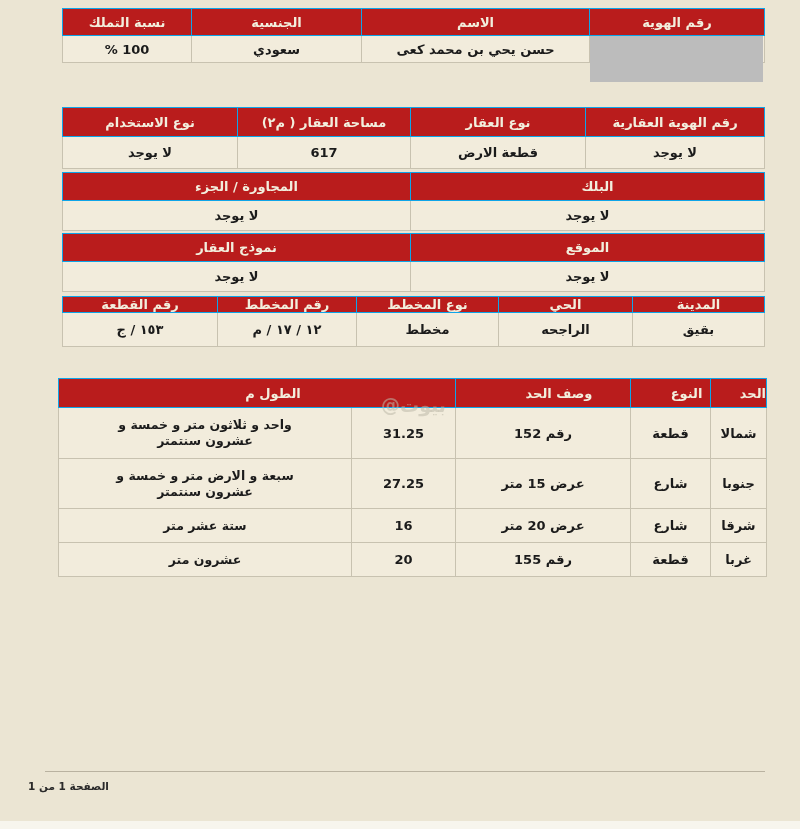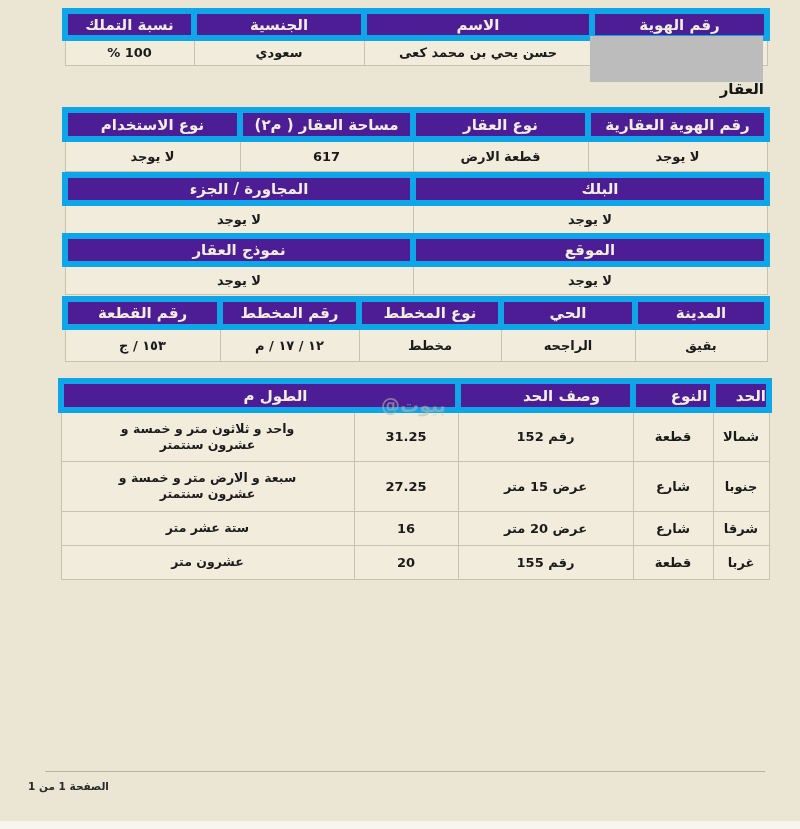--- a/index.html
+++ b/index.html
@@ -21,45 +21,45 @@
     position: absolute;
     direction: rtl;
   }
   th, td {
     font-weight: bold;
     text-align: center;
     vertical-align: middle;
     overflow: hidden;
   }
   th {
-    background: #4c1d95;
+    background: #b91c1c;
     color: #f2eedd;
-    font-size: 15px;
-    border: 6px solid #0ea5e9;
+    font-size: 13px;
+    border: 1px solid #0ea5e9;
   }
   td {
     background: #f2ecdc;
     color: #1b1b1b;
     font-size: 13px;
     border: 1px solid #c8c2b0;
   }
   .t1 { left: 62px; top: 8px; width: 702px; }
   .t1 th { height: 27px; }
   .t1 td { height: 27px; margin-top: 12px; }
   .t2 { left: 62px; top: 107px; width: 702px; }
   .t2 th { height: 29px; }
   .t2 td { height: 32px; }
   .t3 { left: 62px; top: 172px; width: 702px; }
   .t3 th { height: 28px; padding-left: 20px; }
   .t3 td { height: 30px; }
   .t4 { left: 62px; top: 233px; width: 702px; }
   .t4 th { height: 28px; }
   .t4 td { height: 30px; }
   .t5 { left: 62px; top: 296px; width: 702px; }
-  .t5 th { height: 28px; }
+  .t5 th { height: 16px; }
   .t5 td { height: 34px; }
   .t6 { left: 58px; top: 378px; width: 708px; }
   .t6 th { height: 29px; padding-left: 32px; }
   .t6 .r-tall td { height: 51px; }
   .t6 .r-tall2 td { height: 50px; }
   .t6 .r-short td { height: 34px; }
   .t6 td.words { font-size: 12.5px; line-height: 1.25; padding: 2px 53px; }
   .redacted {
     position: absolute; left: 590px; top: 36px; width: 173px; height: 46px;
     background: #bcbcbc;
@@ -120,21 +120,20 @@
       <td></td>
       <td>حسن يحي بن محمد كعى</td>
       <td>سعودي</td>
       <td>100 %</td>
     </tr>
   </tbody>
     </table>
 
   <div class="redacted"></div>
 
-  <div class="section-label">العقار</div>
 
   <table class="t2">
     <colgroup>
         <col style="width:179px">
         <col style="width:175px">
         <col style="width:173px">
         <col style="width:175px">
       </colgroup>
     <tbody>
         <tr>

